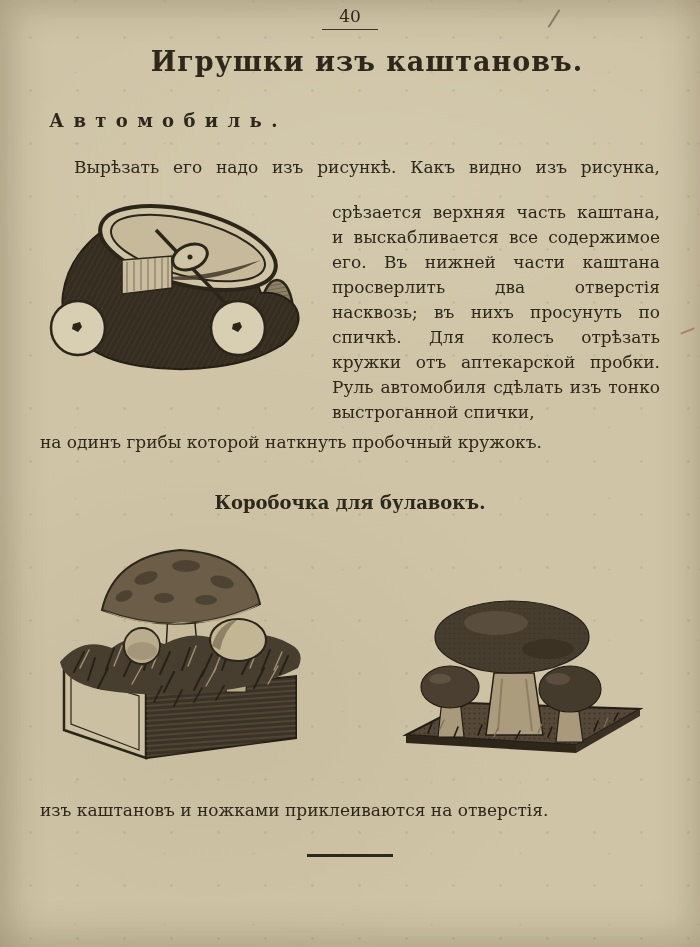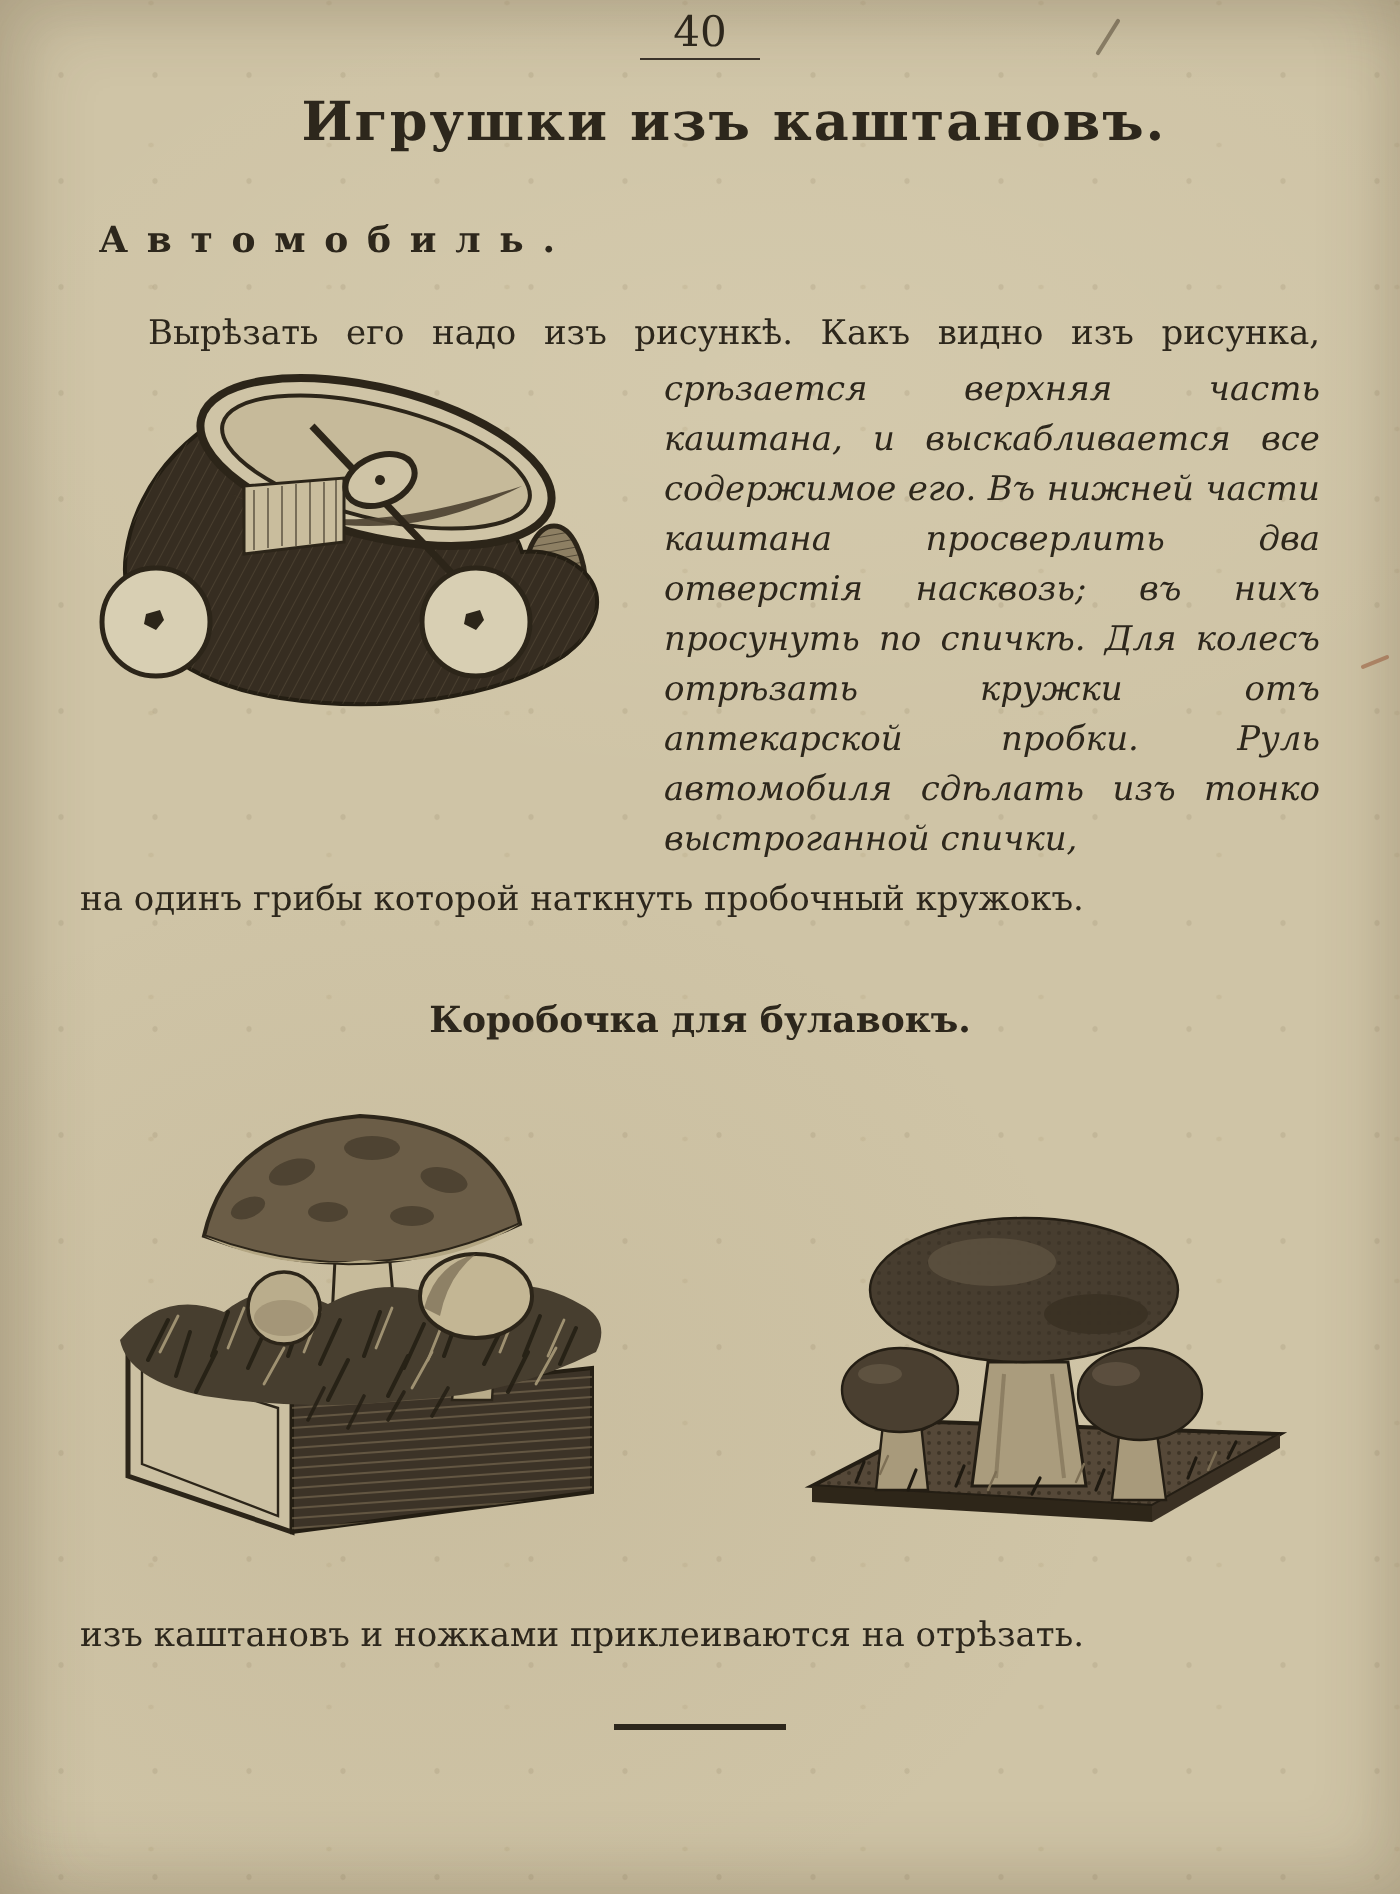--- a/index.html
+++ b/index.html
@@ -16,35 +16,35 @@
     background-size: 47px 53px, 89px 71px, 100% 100%, 100% 100%;
     background-position: 7px 11px, 31px 37px, 0 0, 0 0;
     box-shadow: inset 14px 10px 34px rgba(80,65,40,.20), inset -10px -14px 34px rgba(80,65,40,.16);
     overflow:hidden;
     font-family:"DejaVu Serif","Liberation Serif",serif;
     color:#2d271c;
   }
   .content { margin:0 40px; }
   .pagenum-wrap { text-align:center; padding-top:6px; }
   .pagenum {
-    display:inline-block; font-size:21px; line-height:20px;
+    display:inline-block; font-size:17px; line-height:20px;
     padding:0 17px 3px; border-bottom:1.2px solid #3a332a;
   }
   .title {
     margin-top:16px; text-align:center;
     font-size:27px; font-weight:bold; letter-spacing:1px; line-height:31px;padding-left:34px;
   }
   .h-auto {
     margin-top:33px; 
     font-size:18px; font-weight:bold; letter-spacing:.52em; text-indent:.52em;
     line-height:22px;
   }
   .p { font-size:17px; line-height:25px; }
   .line1 { margin-top:23px; text-align:justify; text-align-last:justify; text-indent:34px; }
-  .car-row { display:flex; margin-top:3px;font-style:italic; }
+  .car-row { display:flex; margin-top:20px; }
   .car-fig { flex:0 0 280px; width:280px; }
   .car-text { margin-left:12px; flex:1; text-align:justify; }
   .p1-last { margin-top:5px; }
   .h-box { margin-top:36px; text-align:center; font-size:18px; font-weight:bold; line-height:23px; }
   .p2 { margin-top:17px; text-align:justify; text-align-last:justify; text-indent:34px; }
   .figures-row {
     display:flex; justify-content:space-between; align-items:flex-end;
     margin-top:24px; padding:0 14px; height:238px;
   }
   .fig-right { margin-bottom:13px; }
@@ -245,20 +245,20 @@
           <g stroke="#7d6f55" stroke-width="1.2" stroke-linecap="round">
             <line x1="42" y1="142" x2="46" y2="133"></line>
               <line x1="96" y1="150" x2="100" y2="141"></line>
             <line x1="140" y1="146" x2="144" y2="137"></line>
               <line x1="206" y1="140" x2="210" y2="131"></line>
           </g>
         </svg>
       </figure>
     </div>
 
-    <div class="p final-line">изъ каштановъ и ножками приклеиваются на отрѣзать.</div>
+    <div class="p final-line">изъ каштановъ и ножками приклеиваются на отверстія.</div>
 
     <div class="end-rule"></div>
   </div>
 
   <div class="fiber fiber1"></div>
   <div class="fiber fiber2"></div>
 </div>
 
 </body></html>

